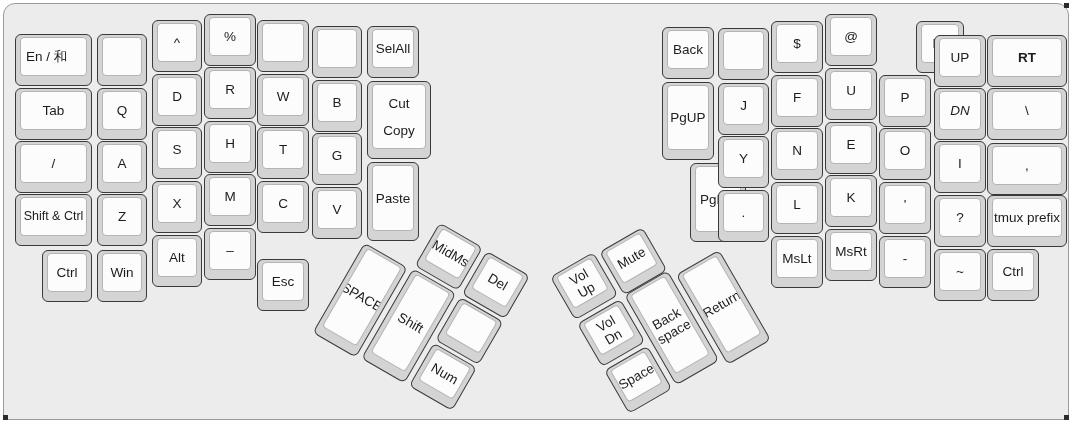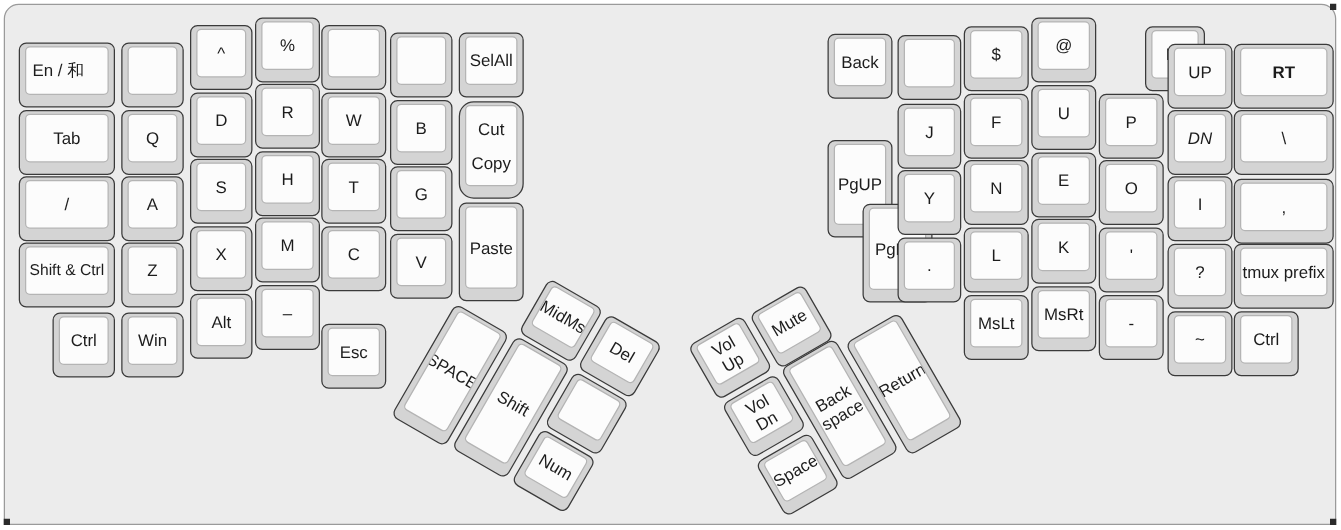--- a/index.html
+++ b/index.html
@@ -126,33 +126,33 @@
       </div>
       <div class="key" style="left: 308px; top: 129px; width: 50px; height: 52px;">
         <div class="keytop">G</div>
       </div>
       <div class="key" style="left: 308px; top: 183px; width: 50px; height: 52px;">
         <div class="keytop">V</div>
       </div>
       <div class="key" style="left: 363px; top: 22px; width: 52px; height: 52px;">
         <div class="keytop">SelAll</div>
       </div>
-      <div class="key" style="left: 363px; top: 77px; width: 52px; height: 78px; border-radius: 12px;">
+      <div class="key" style="left: 363px; top: 77px; width: 64px; height: 78px;">
         <div class="keytop" style="line-height: 27px;">Cut
 Copy</div>
       </div>
       <div class="key" style="left: 363px; top: 158px; width: 52px; height: 79px;">
         <div class="keytop">Paste</div>
       </div>
     </div>
   <div class="group" style="left: 0px; top: 0px;">
       <div class="key" style="left: 658px; top: 23px; width: 52px; height: 52px;">
         <div class="keytop">Back</div>
       </div>
-      <div class="key" style="left: 658px; top: 78px; width: 52px; height: 78px; margin-top: 30px;">
+      <div class="key" style="left: 658px; top: 78px; width: 52px; height: 78px;">
         <div class="keytop">PgUP</div>
       </div>
       <div class="key" style="left: 686px; top: 159px; width: 56px; height: 79px;">
         <div class="keytop">PgDN</div>
       </div>
       <div class="key" style="left: 714px; top: 24px; width: 51px; height: 52px;">
         <div class="keytop"></div>
       </div>
       <div class="key" style="left: 714px; top: 79px; width: 51px; height: 52px;">
         <div class="keytop">J</div>

